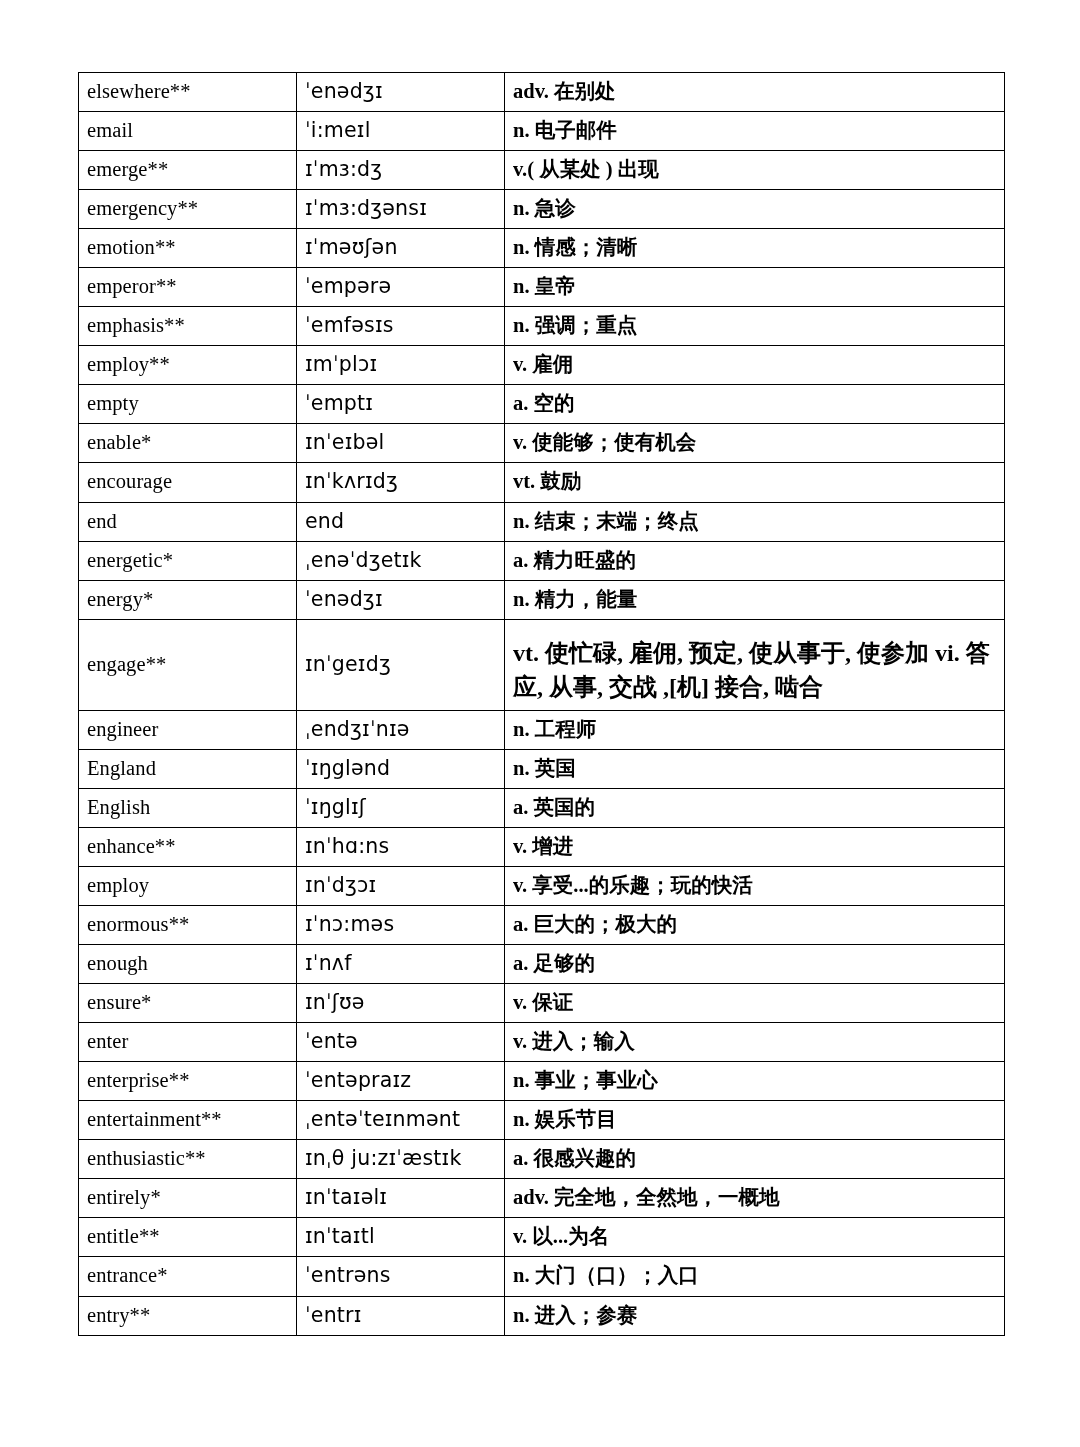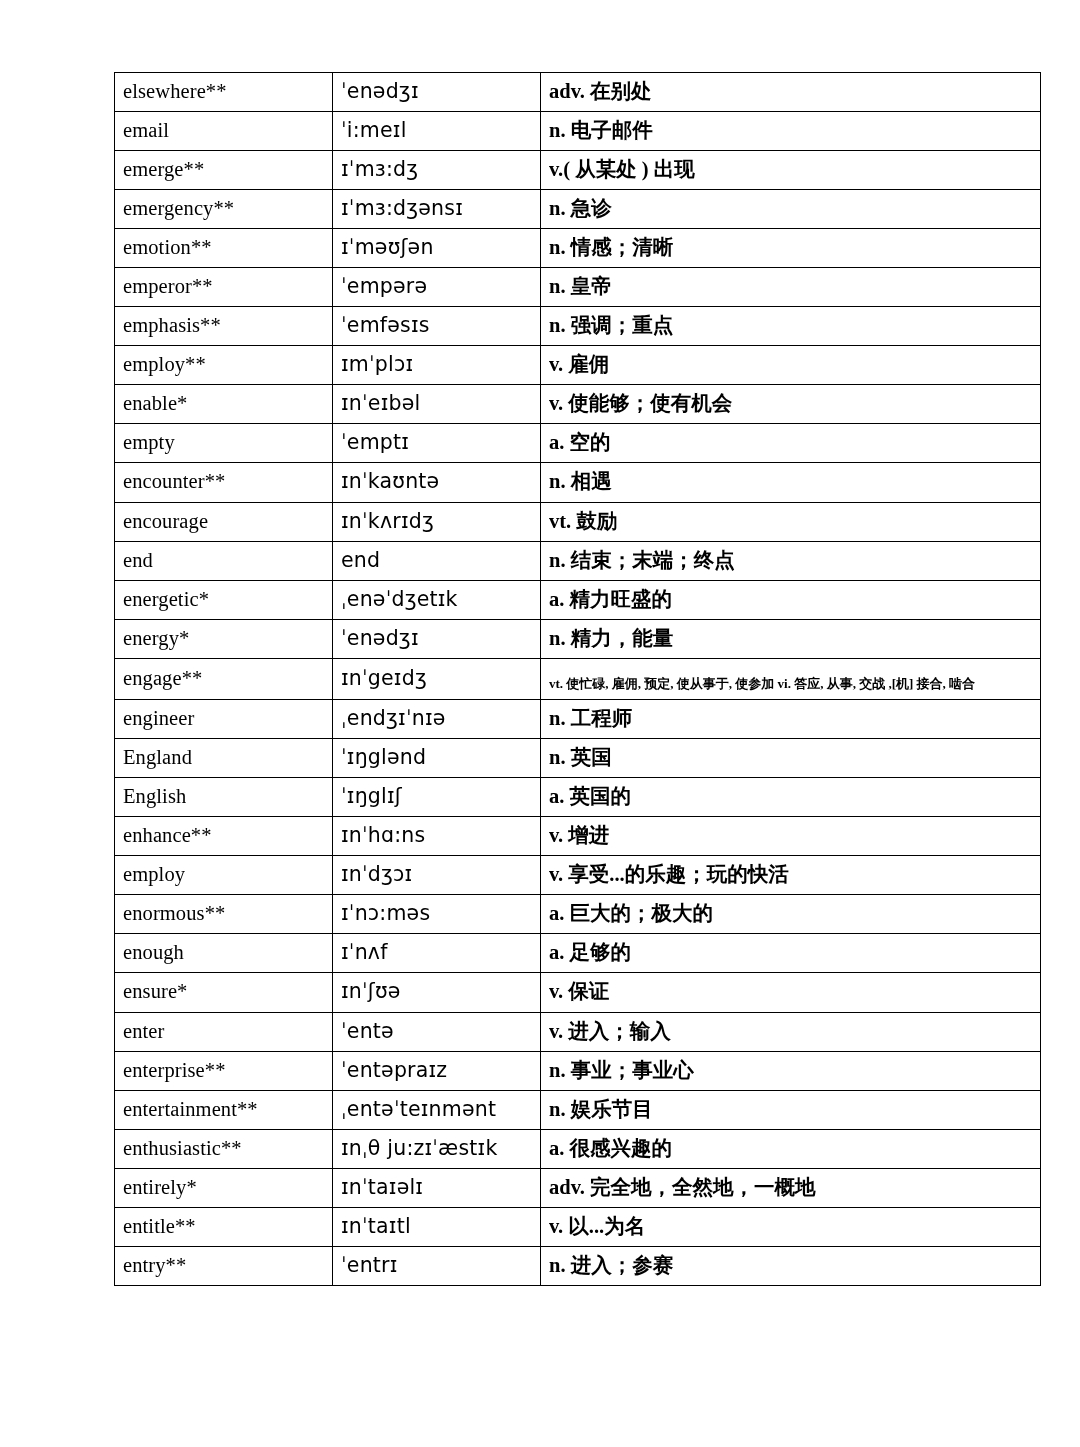--- a/index.html
+++ b/index.html
@@ -12,21 +12,20 @@
     height: 1447px;
     font-family: "Liberation Serif", serif;
     color: #000000;
   }
   .page {
     width: 931px;
     height: 1447px;
     position: relative;
     box-sizing: border-box;
     padding: 72px 76px 0 78px;
-    margin-left: 36px;
   }
   table.vocab {
     border-collapse: collapse;
     width: 926px;
     table-layout: fixed;
   }
   table.vocab td {
     border: 1px solid #000000;
     vertical-align: middle;
     padding: 5px 8px 6px 8px;
@@ -48,21 +47,21 @@
   }
   td.mean {
     font-family: "Liberation Serif", serif;
     font-size: 20px;
     font-weight: bold;
   }
   td.mean.multiline {
     line-height: 1.42;
     padding-top: 16px;
     padding-bottom: 6px;
-    font-size: 13px;
+    font-size: 24px;
   }
 </style>
 </head>
 <body>
 
 <div class="page">
   <table class="vocab">
     <colgroup>
       <col class="c-word">
       <col class="c-pron">
@@ -103,35 +102,30 @@
           <td class="word">emphasis**</td>
           <td class="pron">ˈemfəsɪs</td>
           <td class="mean">n. 强调；重点</td>
         </tr>
         <tr>
           <td class="word">employ**</td>
           <td class="pron">ɪmˈplɔɪ</td>
           <td class="mean">v. 雇佣</td>
         </tr>
         <tr>
+          <td class="word">empty</td>
+          <td class="pron">ˈemptɪ</td>
+          <td class="mean">a. 空的</td>
+        </tr>
+        <tr>
           <td class="word">enable*</td>
           <td class="pron">ɪnˈeɪbəl</td>
           <td class="mean">v. 使能够；使有机会</td>
         </tr>
         <tr>
-          <td class="word">empty</td>
-          <td class="pron">ˈemptɪ</td>
-          <td class="mean">a. 空的</td>
-        </tr>
-        <tr>
-          <td class="word">encounter**</td>
-          <td class="pron">ɪnˈkaʊntə</td>
-          <td class="mean">n. 相遇</td>
-        </tr>
-        <tr>
           <td class="word">encourage</td>
           <td class="pron">ɪnˈkʌrɪdʒ</td>
           <td class="mean">vt. 鼓励</td>
         </tr>
         <tr>
           <td class="word">end</td>
           <td class="pron">end</td>
           <td class="mean">n. 结束；末端；终点</td>
         </tr>
         <tr>
@@ -211,20 +205,25 @@
         </tr>
         <tr>
           <td class="word">entirely*</td>
           <td class="pron">ɪnˈtaɪəlɪ</td>
           <td class="mean">adv. 完全地，全然地，一概地</td>
         </tr>
         <tr>
           <td class="word">entitle**</td>
           <td class="pron">ɪnˈtaɪtl</td>
           <td class="mean">v. 以...为名</td>
+        </tr>
+        <tr>
+          <td class="word">entrance*</td>
+          <td class="pron">ˈentrəns</td>
+          <td class="mean">n. 大门（口）；入口</td>
         </tr>
         <tr>
           <td class="word">entry**</td>
           <td class="pron">ˈentrɪ</td>
           <td class="mean">n. 进入；参赛</td>
         </tr>
       </tbody>
   </table>
 </div>
 

